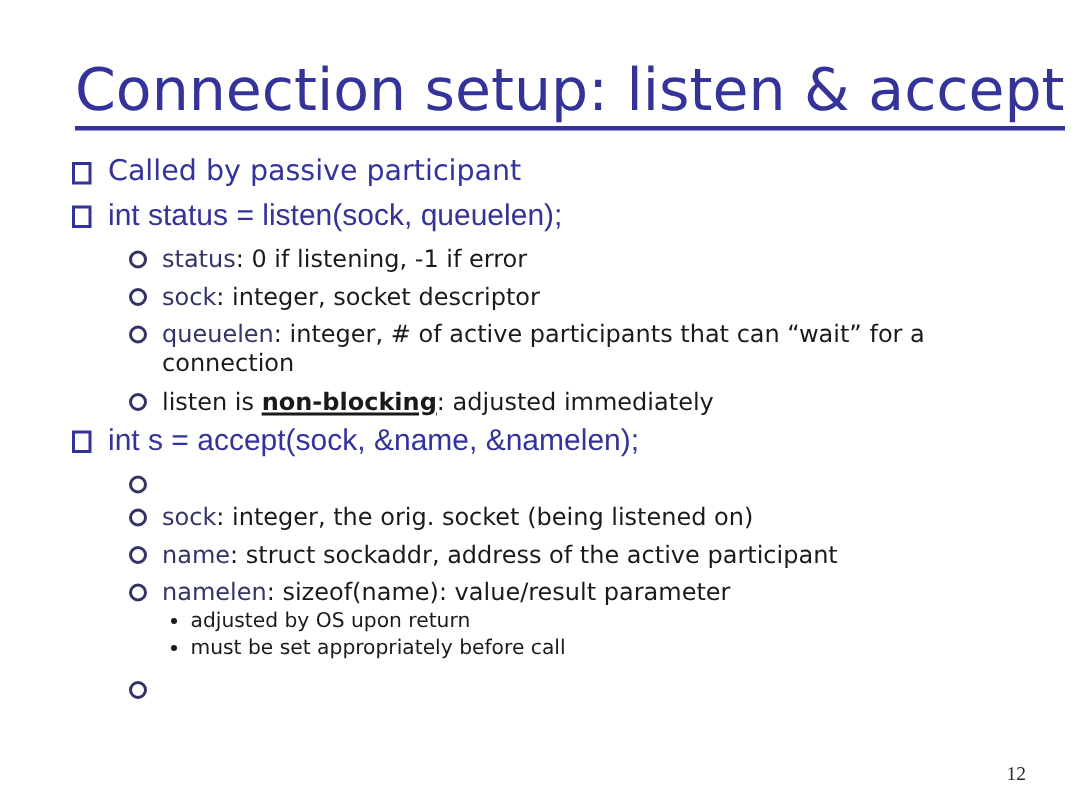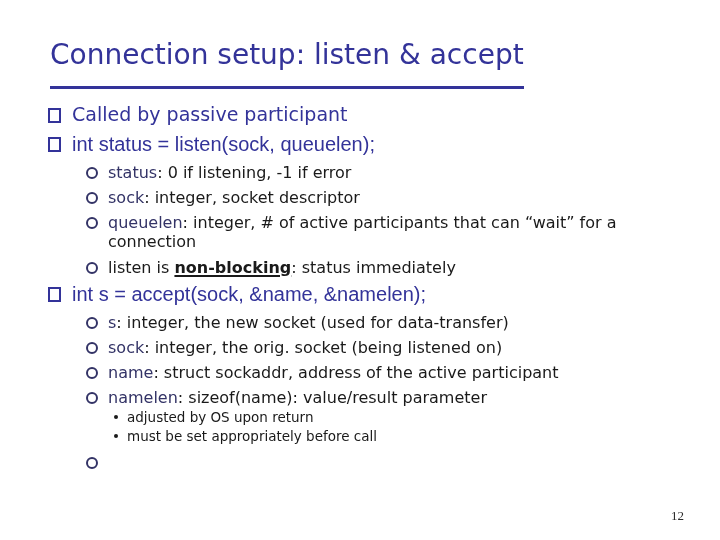--- a/index.html
+++ b/index.html
@@ -20,25 +20,25 @@
     font-family: "DejaVu Sans", sans-serif;
   }
   .title-row {
     position: absolute;
     left: 50px;
     top: 38px;
     right: 30px;
   }
   .slide-title {
     display: inline-block;
-    font-size: 28px;
+    font-size: 39px;
     font-weight: 500;
     color: var(--title-color, #333399);
     border-bottom: 3px solid var(--title-color, #333399);
-    padding-bottom: 15px;
+    padding-bottom: 1px;
     letter-spacing: 0px;
     white-space: nowrap;
     text-align: center;
   }
   .content {
     position: absolute;
     left: 0;
     top: 103px;
     right: 26px;
   }
@@ -122,29 +122,28 @@
       <div class="li level2">
         <span class="bullet"></span>
         <span class="text"><span class="run-keyword">sock</span><span class="run-plain">: integer, socket descriptor</span></span>
       </div>
       <div class="li level2">
         <span class="bullet"></span>
         <span class="text"><span class="run-keyword">queuelen</span><span class="run-plain">: integer, # of active participants that can “wait” for a connection</span></span>
       </div>
       <div class="li level2">
         <span class="bullet"></span>
-        <span class="text"><span class="run-plain">listen is </span><span class="run-emph">non-blocking</span><span class="run-plain">: status immediately</span></span>
+        <span class="text"><span class="run-plain">listen is </span><span class="run-emph">non-blocking</span><span class="run-plain">: adjusted immediately</span></span>
       </div>
       <div class="li level1">
         <span class="bullet"></span>
         <span class="text"><span class="run-code">int s = accept(sock, &amp;name, &amp;namelen);</span></span>
       </div>
       <div class="li level2">
         <span class="bullet"></span>
-        <span class="text"><span class="run-keyword">s</span><span class="run-plain">: integer, the new socket (used for data-transfer)</span></span>
       </div>
       <div class="li level2">
         <span class="bullet"></span>
         <span class="text"><span class="run-keyword">sock</span><span class="run-plain">: integer, the orig. socket (being listened on)</span></span>
       </div>
       <div class="li level2">
         <span class="bullet"></span>
         <span class="text"><span class="run-keyword">name</span><span class="run-plain">: struct sockaddr, address of the active participant</span></span>
       </div>
       <div class="li level2">

